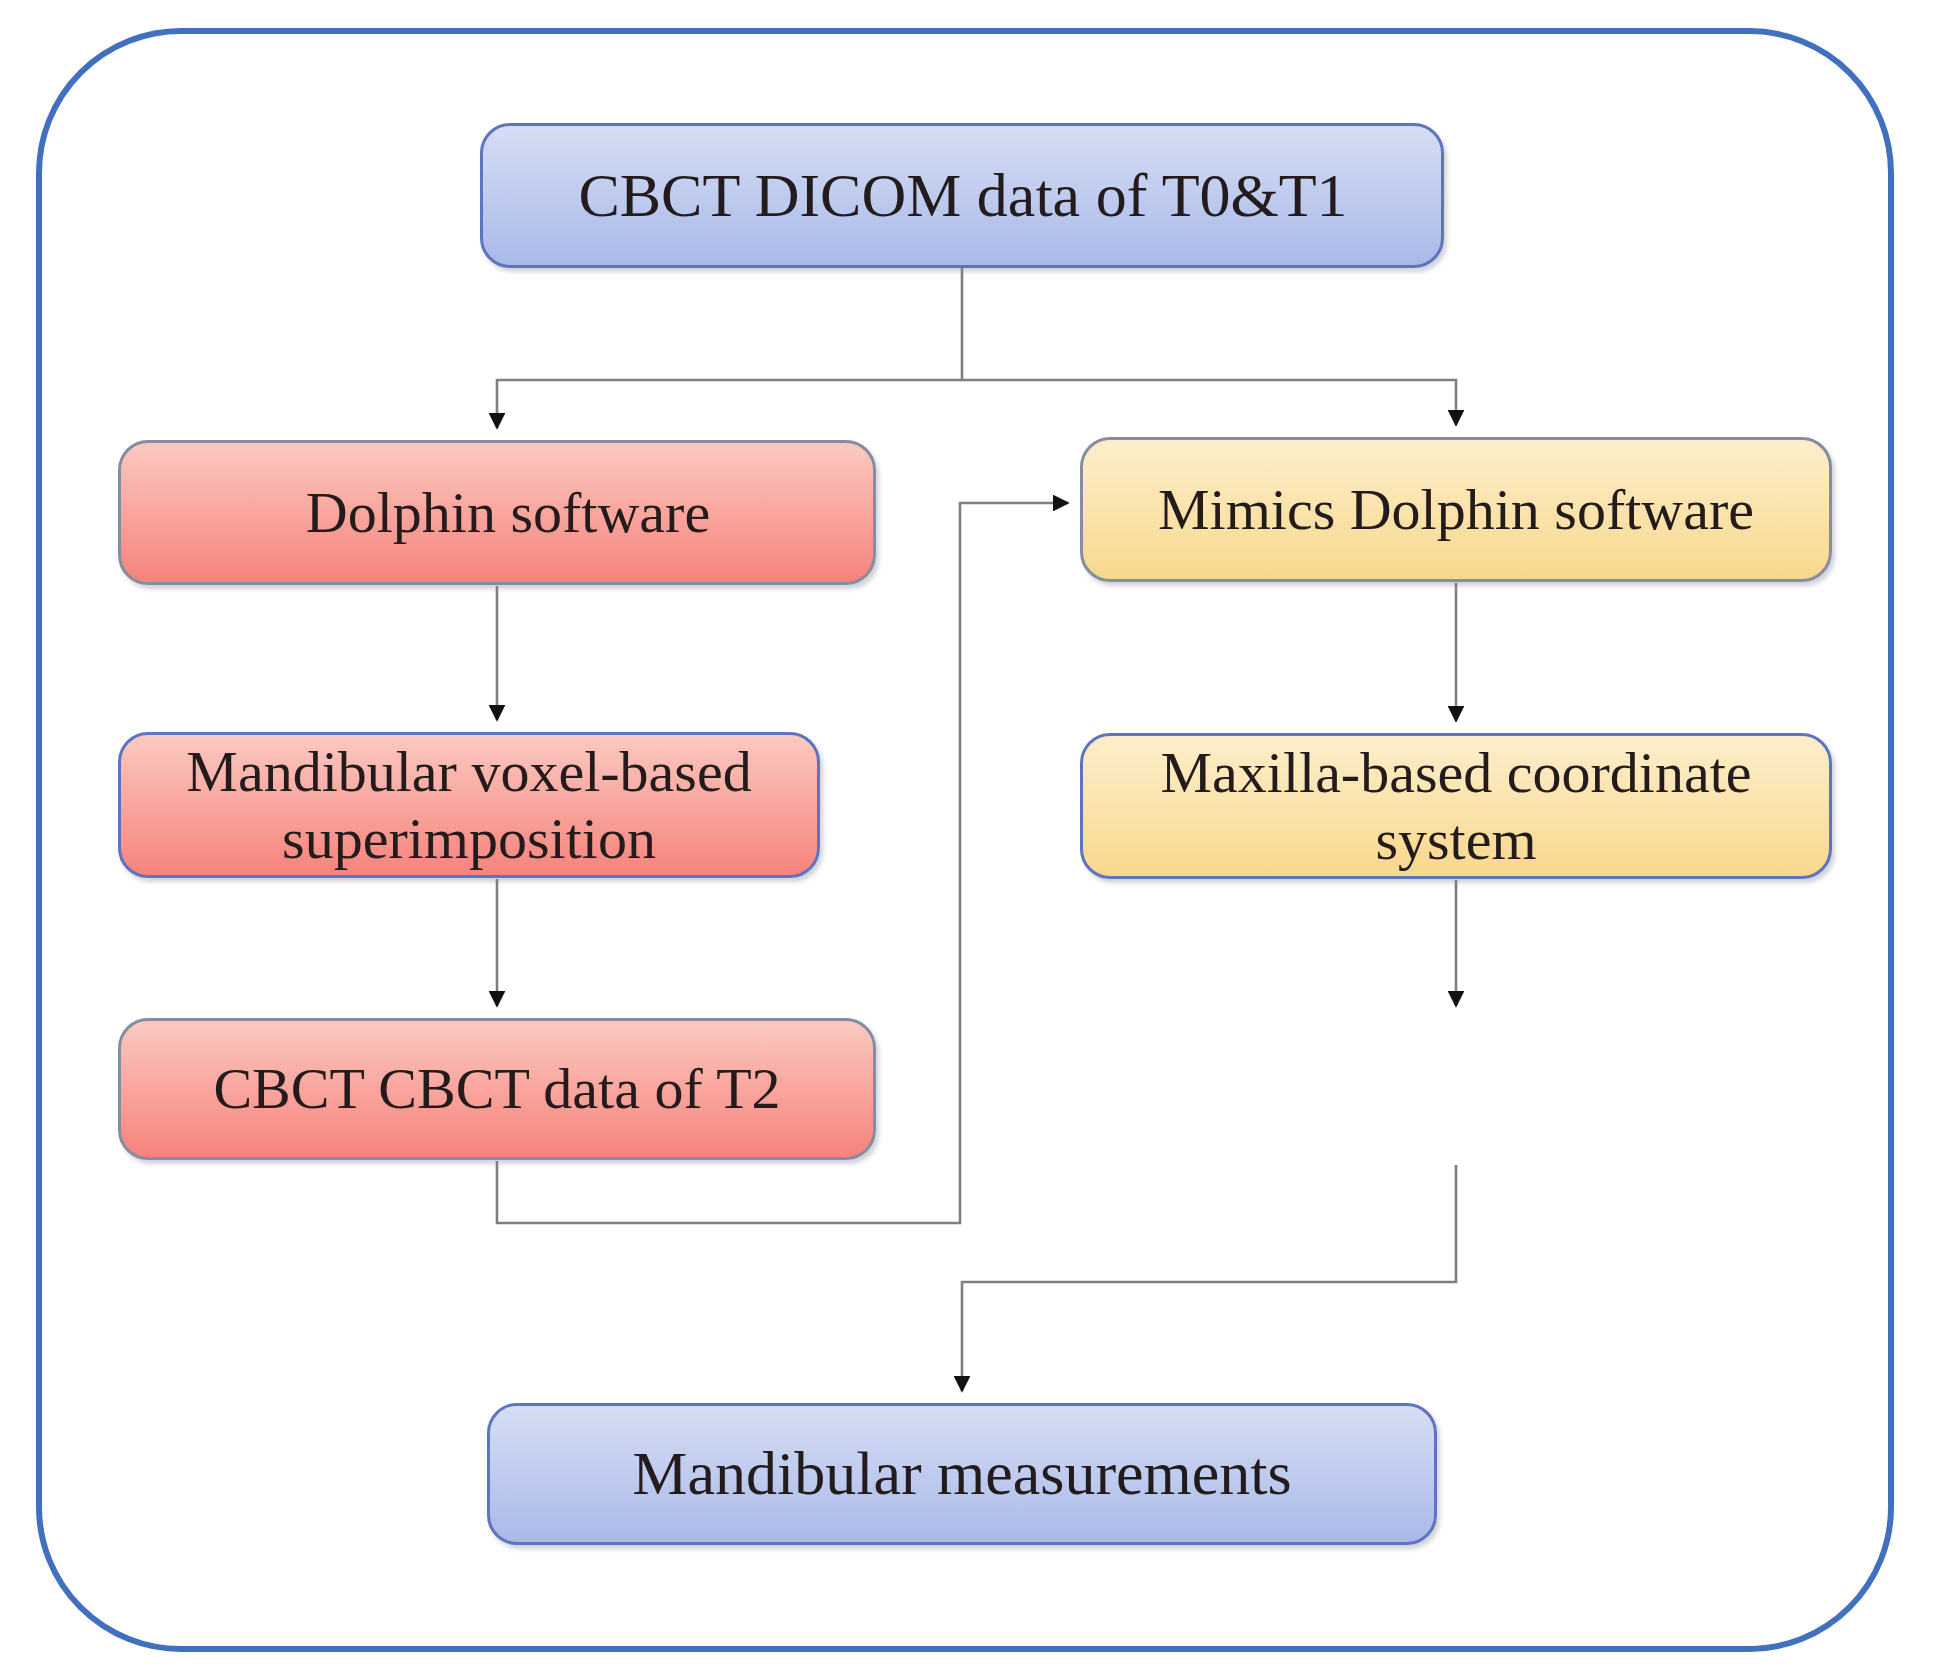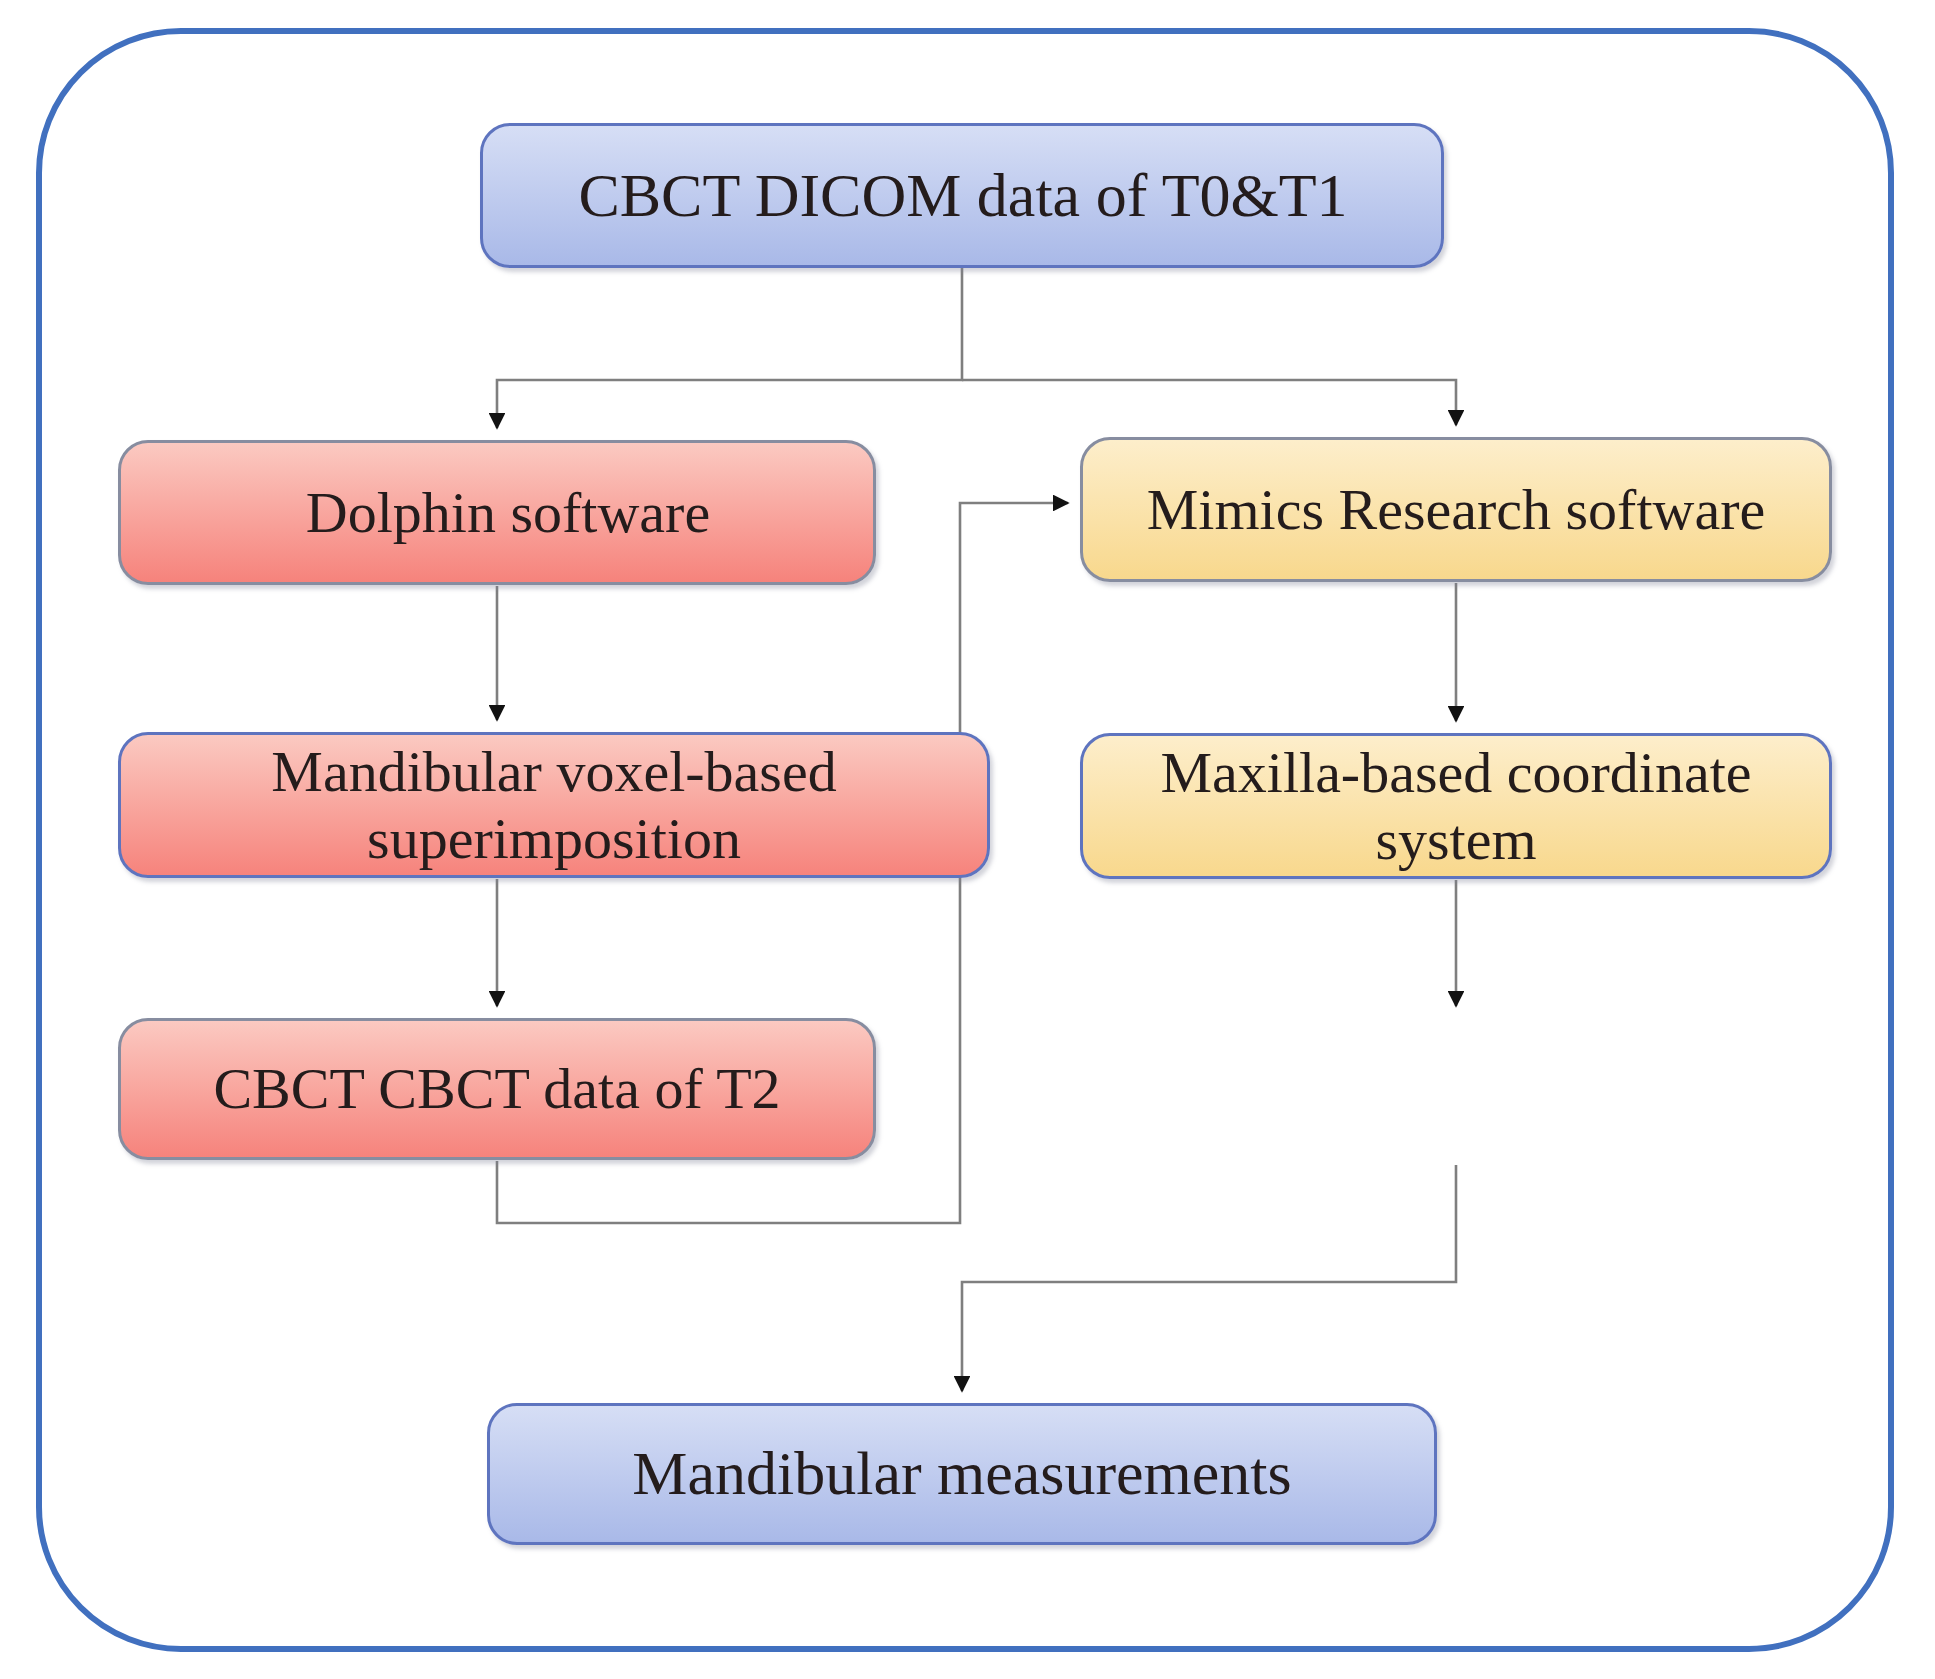--- a/index.html
+++ b/index.html
@@ -37,21 +37,21 @@
   }
   .box.big { font-size: 62px; }
   .box.blue   { background: linear-gradient(180deg, var(--blue_top, #d6def5) 0%, var(--blue_bottom, #a9b9e8) 100%); }
   .box.red    { background: linear-gradient(180deg, var(--red_top, #fbc9c1) 0%, var(--red_bottom, #f6837c) 100%); }
   .box.yellow { background: linear-gradient(180deg, var(--yellow_top, #fdeecb) 0%, var(--yellow_bottom, #f8d88d) 100%); }
   .box.blue-border { border-color: var(--border_blue, #5e74bf); }
 
   
   #node-top       { left: 480px;  top: 123px;  width: 964px; height: 145px; padding-left: 24px; }
   #node-dolphin   { left: 118px;  top: 440px;  width: 758px; height: 145px; padding-left: 44px; }
-  #node-voxel     { left: 118px;  top: 732px;  width: 872px; height: 146px; }
+  #node-voxel     { left: 118px;  top: 732px;  width: 702px; height: 146px; }
   #node-t2        { left: 118px;  top: 1018px; width: 758px; height: 142px; }
   #node-mimics    { left: 1080px; top: 437px;  width: 752px; height: 145px; }
   #node-maxilla   { left: 1080px; top: 733px;  width: 752px; height: 146px; }
   #node-landmarks { left: 1080px; top: 1018px; width: 752px; height: 146px; }
   #node-bottom    { left: 487px;  top: 1403px; width: 950px; height: 142px; }
 
   svg.wires {
     position: absolute;
     left: 0; top: 0;
     width: 1935px; height: 1679px;
@@ -98,21 +98,21 @@
 
   <div class="box red blue-border" id="node-voxel">
     <span>Mandibular voxel-based superimposition</span>
   </div>
 
   <div class="box red" id="node-t2">
     <span>CBCT CBCT data of T2</span>
   </div>
 
   <div class="box yellow" id="node-mimics">
-    <span>Mimics Research software</span>
+    <span>Mimics Dolphin software</span>
   </div>
 
   <div class="box yellow blue-border" id="node-maxilla">
     <span>Maxilla-based coordinate system</span>
   </div>
 
 
   <div class="box blue big blue-border" id="node-bottom">
     <span>Mandibular measurements</span>
   </div>

